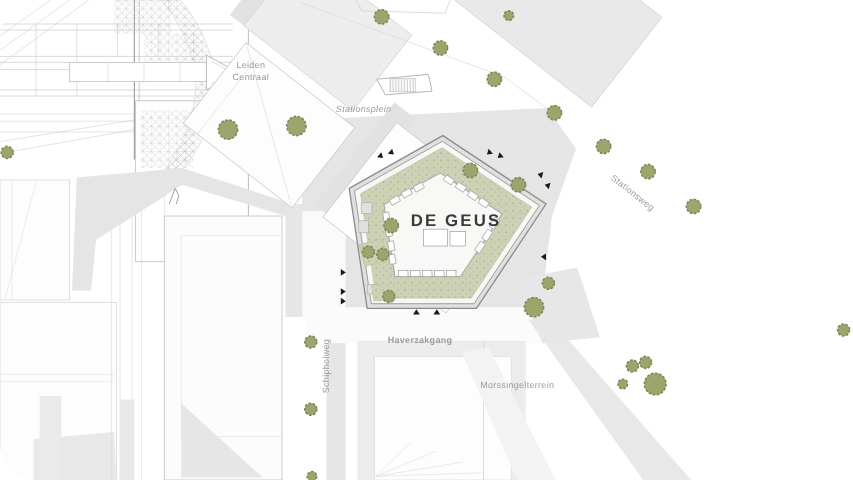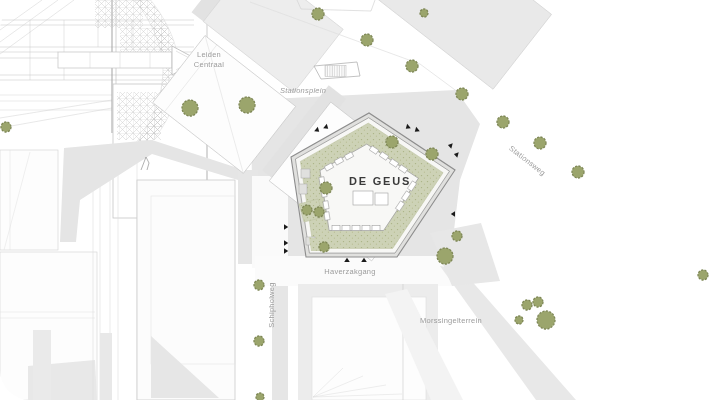--- a/index.html
+++ b/index.html
@@ -8,21 +8,21 @@
     overflow:hidden;font-family:"Liberation Sans", sans-serif;border-radius:30px;
   }
   #plan svg{position:absolute;left:0;top:0;}
   .map-label{
     position:absolute;color:#9c9c9c;font-size:7.5px;letter-spacing:.25px;
     text-align:center;line-height:1.35;user-select:none;white-space:normal;
   }
   .map-label.rot38{transform:rotate(38deg);}
   .map-label.rotm90{transform:rotate(-90deg);}
   .building-label{
-    position:absolute;color:#3a3a3a;font-size:11px;font-weight:bold;
+    position:absolute;color:#3a3a3a;font-size:14px;font-weight:bold;
     letter-spacing:1.8px;text-align:center;user-select:none;
   }
 </style>
 </head>
 <body>
 
 <div id="plan">
 
 <svg width="711" height="400" viewBox="0 0 711 400">
   <defs>
@@ -216,18 +216,18 @@
     <circle cx="319" cy="212" r="5"></circle>
     <circle cx="324" cy="247" r="5"></circle>
     <circle cx="457" cy="236" r="5"></circle>
     <circle cx="445" cy="256" r="8"></circle>
   </g>
 </svg>
 
 <div class="map-label" style="left:183px;top:50px;width:52px;">Leiden Centraal</div>
 <div class="map-label" style="left:263px;top:86px;width:80px;font-style:italic;">Stationsplein</div>
 <div class="map-label rot38" style="left:487px;top:156px;width:80px;">Stationsweg</div>
-<div class="map-label" style="left:305px;top:267px;width:90px;">Haverzakgang</div>
+<div class="map-label" style="left:305px;top:279px;width:90px;font-weight:bold;">Haverzakgang</div>
 <div class="map-label rotm90" style="left:232px;top:300px;width:80px;">Schipholweg</div>
-<div class="map-label" style="left:396px;top:316px;width:110px;">Morssingelterrein</div>
+<div class="map-label" style="left:376px;top:316px;width:110px;">Morssingelterrein</div>
 <div class="building-label" style="left:330px;top:175px;width:100px;">DE GEUS</div>
 
 </div>
 
 </body></html>

